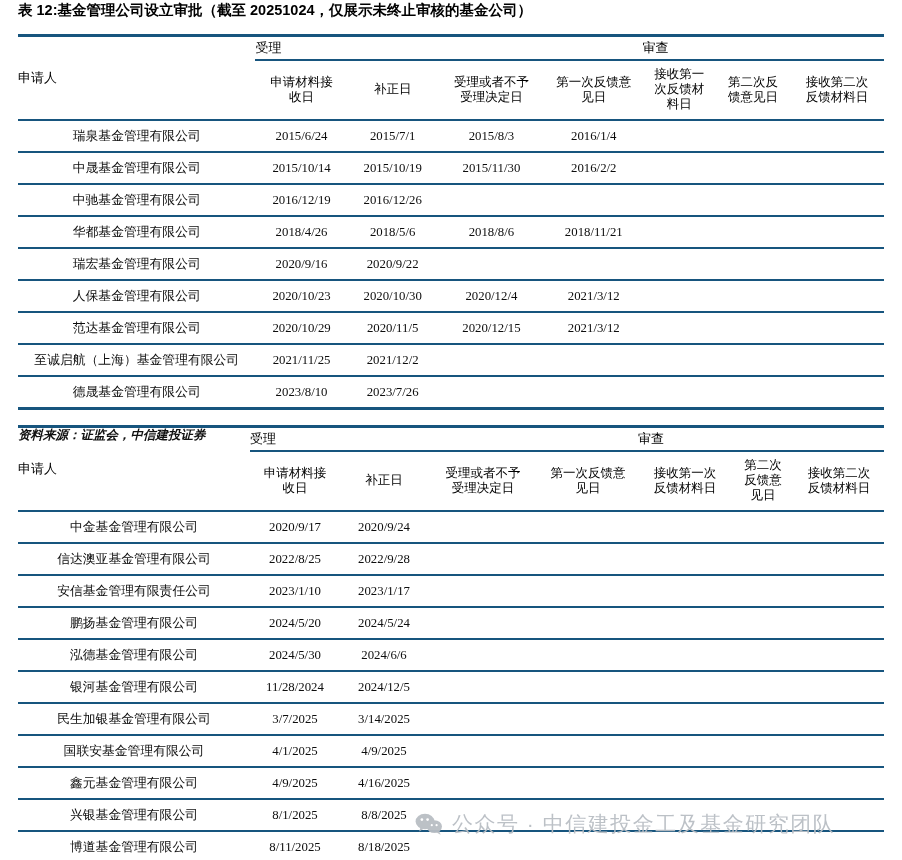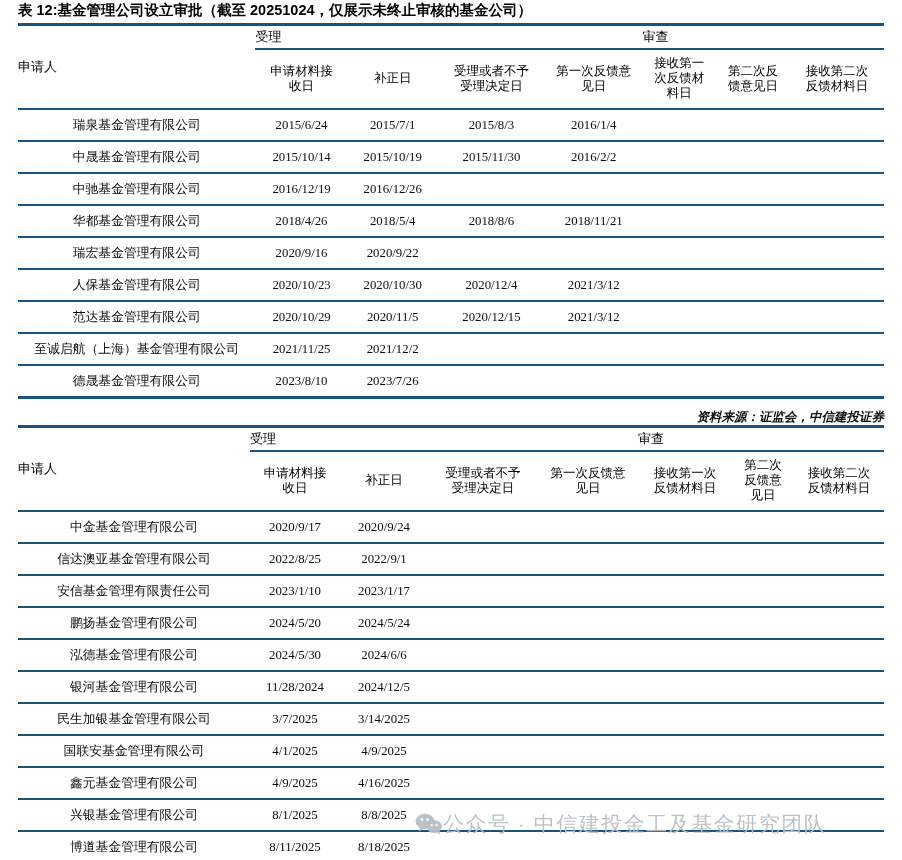--- a/index.html
+++ b/index.html
@@ -32,21 +32,21 @@
   #block-table13 { top: 425px; }
 
   .tbl-title {
     font-family: "Liberation Sans", "DejaVu Sans", sans-serif;
     font-weight: bold;
     font-size: 14.5px;
     line-height: 20px;
     color: #000000;
     letter-spacing: 0px;
     white-space: nowrap;
-    padding-bottom: 3px;
+    padding-bottom: 14px;
   }
 
   table.doc-table {
     border-collapse: collapse;
     width: 866px;
     table-layout: fixed;
     font-size: 12.5px;
   }
   table.doc-table td, table.doc-table th {
     padding: 0;
@@ -112,32 +112,31 @@
     border-top: none;
   }
 
   .src-note {
     font-family: "Liberation Serif", "DejaVu Serif", serif;
     font-style: italic;
     font-weight: bold;
     font-size: 12.5px;
     line-height: 18px;
     color: #111111;
-    padding-top: 9px;
-    text-align: right;
+    padding-top: 16px;
   }
 
   
   .watermark {
     position: absolute;
     left: 415px;
     top: 812px;
     display: flex;
     align-items: center;
-    gap: 0;
+    gap: 9px;
     color: #b9bec4;
     font-family: "Liberation Sans", "DejaVu Sans", sans-serif;
     font-size: 21px;
     letter-spacing: 1.5px;
     white-space: nowrap;
     pointer-events: none;
     user-select: none;
     opacity: 0.95;
   }
   .watermark .wm-logo {
@@ -226,21 +225,21 @@
           <td>2016/12/26</td>
           <td></td>
           <td></td>
           <td></td>
           <td></td>
           <td></td>
         </tr>
         <tr class="data-row">
           <td>华都基金管理有限公司</td>
           <td>2018/4/26</td>
-          <td>2018/5/4</td>
+          <td>2018/5/6</td>
           <td>2018/8/6</td>
           <td>2018/11/21</td>
           <td></td>
           <td></td>
           <td></td>
         </tr>
         <tr class="data-row">
           <td>瑞宏基金管理有限公司</td>
           <td>2020/9/16</td>
           <td>2020/9/22</td>
@@ -351,21 +350,21 @@
           <td>2020/9/24</td>
           <td></td>
           <td></td>
           <td></td>
           <td></td>
           <td></td>
         </tr>
         <tr class="data-row">
           <td>信达澳亚基金管理有限公司</td>
           <td>2022/8/25</td>
-          <td>2022/9/1</td>
+          <td>2022/9/28</td>
           <td></td>
           <td></td>
           <td></td>
           <td></td>
           <td></td>
         </tr>
         <tr class="data-row">
           <td>安信基金管理有限责任公司</td>
           <td>2023/1/10</td>
           <td>2023/1/17</td>

